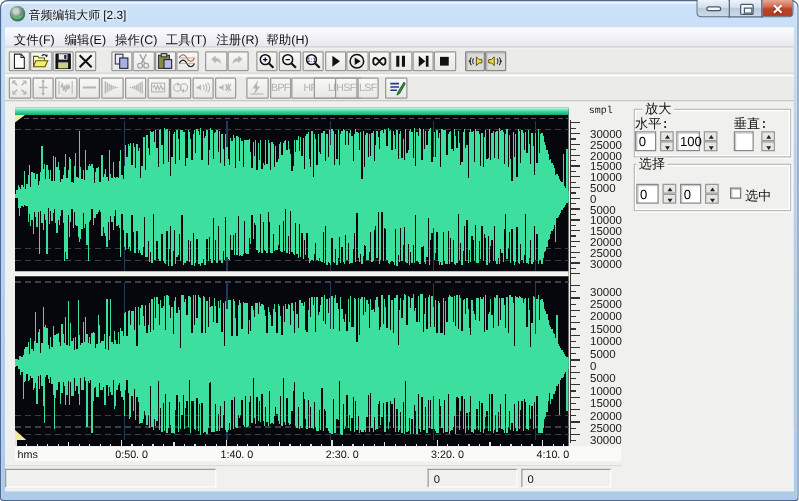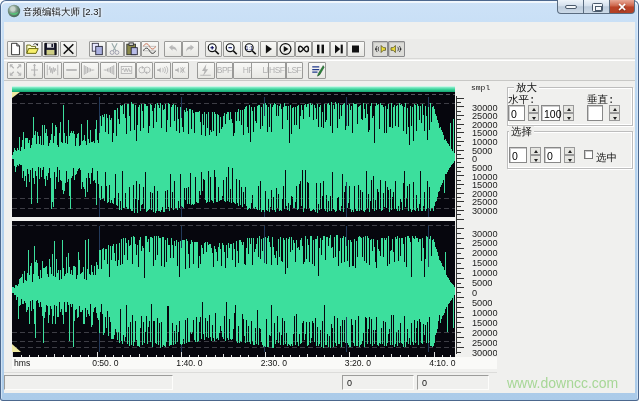--- a/index.html
+++ b/index.html
@@ -71,20 +71,28 @@
 <div id="title">音频编辑大师 [2.3]</div>
 <div class="capbtn" id="bmin">
       <i></i>
     </div>
 <div class="capbtn" id="bmax">
       <i></i>
     </div>
 <div class="capbtn" id="bclose">
       <i>✕</i>
     </div>
+<div id="menubar">
+<span class="mi" style="left:7px">文件(F)</span>
+<span class="mi" style="left:47.5px">编辑(E)</span>
+<span class="mi" style="left:88px">操作(C)</span>
+<span class="mi" style="left:128.5px">工具(T)</span>
+<span class="mi" style="left:169px">注册(R)</span>
+<span class="mi" style="left:209px">帮助(H)</span>
+</div>
 <div id="tb1"></div>
 <div id="tb2"></div>
 <div class="tbtn" style="left:6.5px;top:40.5px;width:17.5px">
       <svg width="15" height="14" viewBox="0 0 16 16">
         <path d="M3.5 1.5h6l3 3v10h-9z" fill="#fff" stroke="#222"></path>
         <path d="M9.5 1.5v3h3" fill="none" stroke="#222"></path>
       </svg>
     </div>
     <div class="tbtn" style="left:24.2px;top:40.5px;width:17.5px">
       <svg width="15" height="14" viewBox="0 0 16 16">
@@ -414,13 +422,12 @@
         <i class="da"></i>
       </div>
     </div>
 <div class="cb" style="left:584px;top:150px"></div>
 <div class="plab" style="left:596px;top:152px">选中</div>
 <div id="statusbar"></div>
 <div class="spanel" style="left:4px;top:374.5px;width:169px"></div>
 <div class="spanel" style="left:342px;top:374.5px;width:72px">0</div>
 <div class="spanel" style="left:417px;top:374.5px;width:72px">0</div>
 <div style="position:absolute;left:497px;top:342px;width:138px;height:50px;background:#f0f0ee"></div>
-<div id="wm2">www.downcc.com</div>
 </div>
 </body></html>

